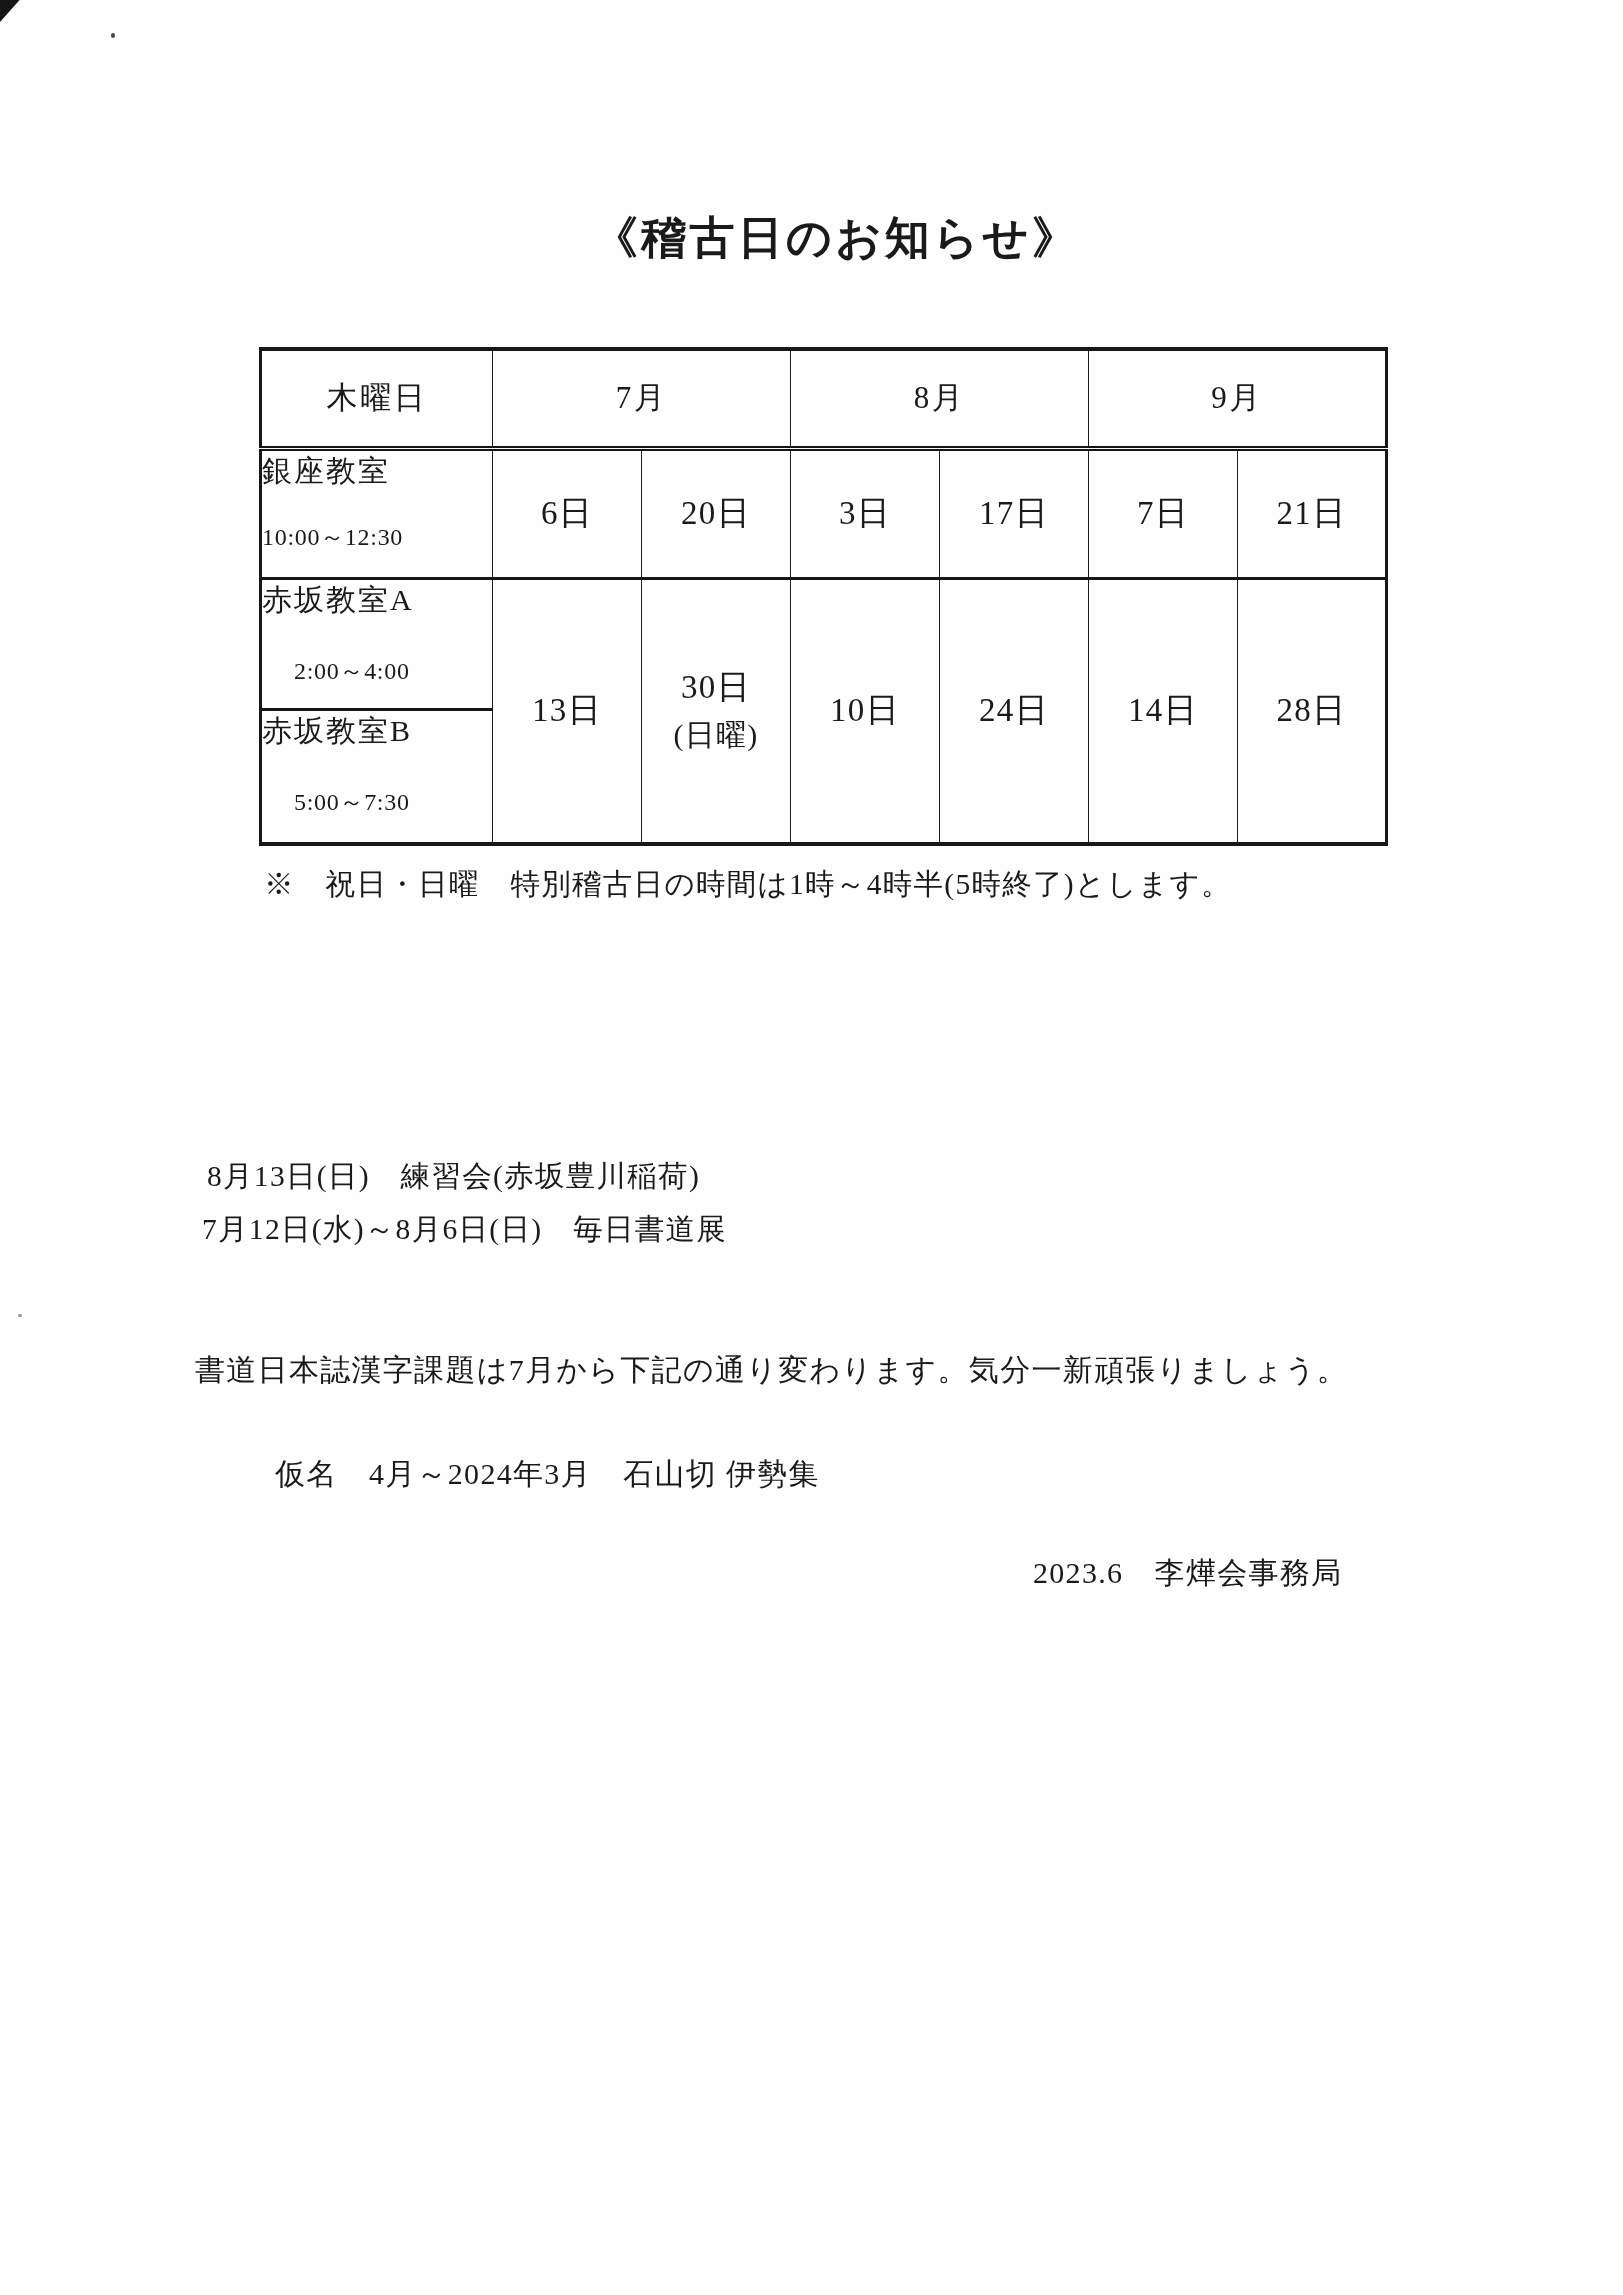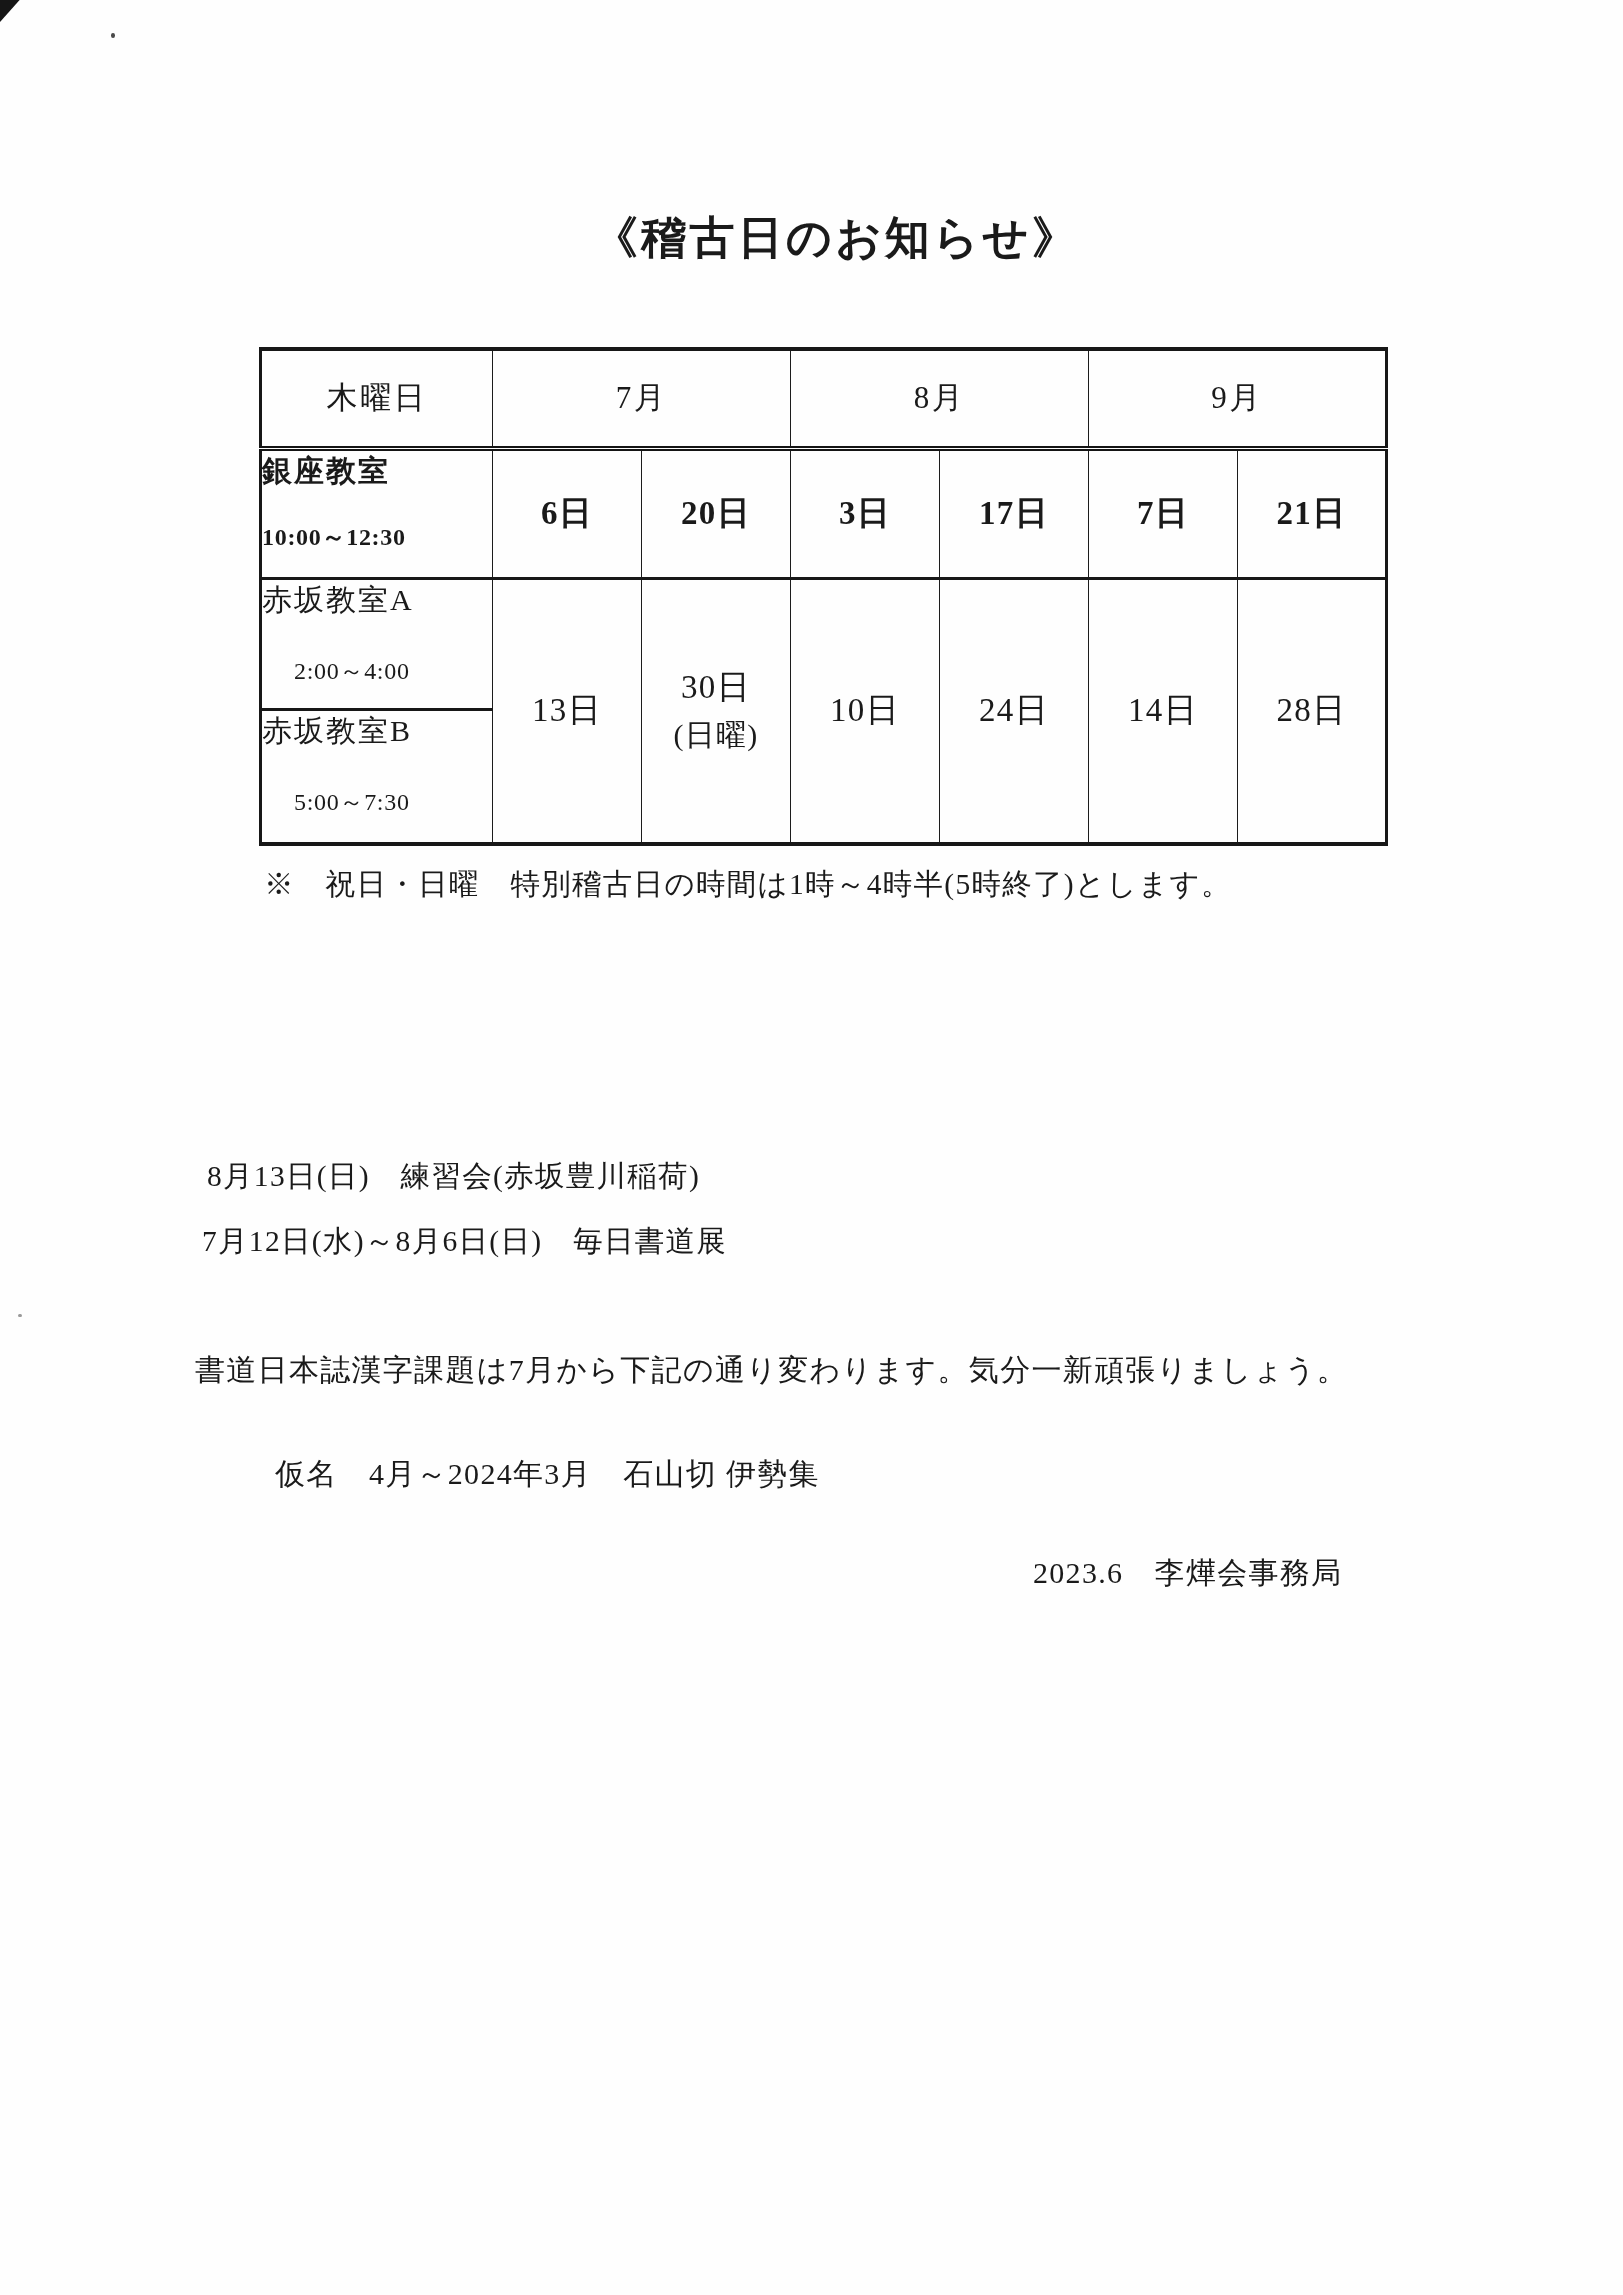--- a/index.html
+++ b/index.html
@@ -37,21 +37,21 @@
     border-top-width: 4.6px; border-bottom-width: 4.6px;
   }
   table.schedule th, table.schedule td {
     border: 1.3px solid #1c1c1c;
     font-weight: normal;
     padding: 0;
   }
   tr.head-row { height: 99px; }
   tr.head-row th { border-bottom: 5.9px double #141414; font-size: 31px; text-align: center; letter-spacing: 2.6px; }
   tr.row-ginza { height: 130px; }
-  tr.row-ginza th, tr.row-ginza td { border-bottom: 3.3px solid #171717; font-weight: bold; }
+  tr.row-ginza th, tr.row-ginza td { border-bottom: 3.3px solid #171717; }
   tr.row-akaA { height: 131px; }
   tr.row-akaB { height: 135px; }
   tr.row-akaB th.class-cell { border-top: 3.3px solid #171717; }
 
   th.class-cell {
     text-align: left; vertical-align: top;
     padding: 15.7px 6.5px 9.2px 14.4px;
   }
   .cls-name { display: block; font-size: 30px; letter-spacing: 2px; }
   .cls-time { display: block; font-size: 24px; letter-spacing: 0.7px; margin-top: 29px; }
@@ -67,21 +67,21 @@
     position: absolute; left: 264px; top: 865px;
     font-size: 29.5px; letter-spacing: 1.3px;
   }
 
   .events-heading {
     position: absolute; left: 609px; top: 1079px;
     font-size: 35px; font-weight: 600; letter-spacing: 6.5px;
   }
   .event-item { position: absolute; font-size: 29.5px; letter-spacing: 1.3px; }
   .event-item.e0 { left: 207px; top: 1157px; }
-  .event-item.e1 { left: 202px; top: 1210px; margin-top: 12px; }
+  .event-item.e1 { left: 202px; top: 1210px; }
 
   .assign-intro {
     position: absolute; left: 195px; top: 1350px;
     font-size: 30px; letter-spacing: 1.3px;
   }
   .assign-item { position: absolute; font-size: 30px; letter-spacing: 1.3px; }
   .assign-item.a0 { left: 275px; top: 1407px; }
   .assign-item.a1 { left: 275px; top: 1454px; }
 
   .signature {

